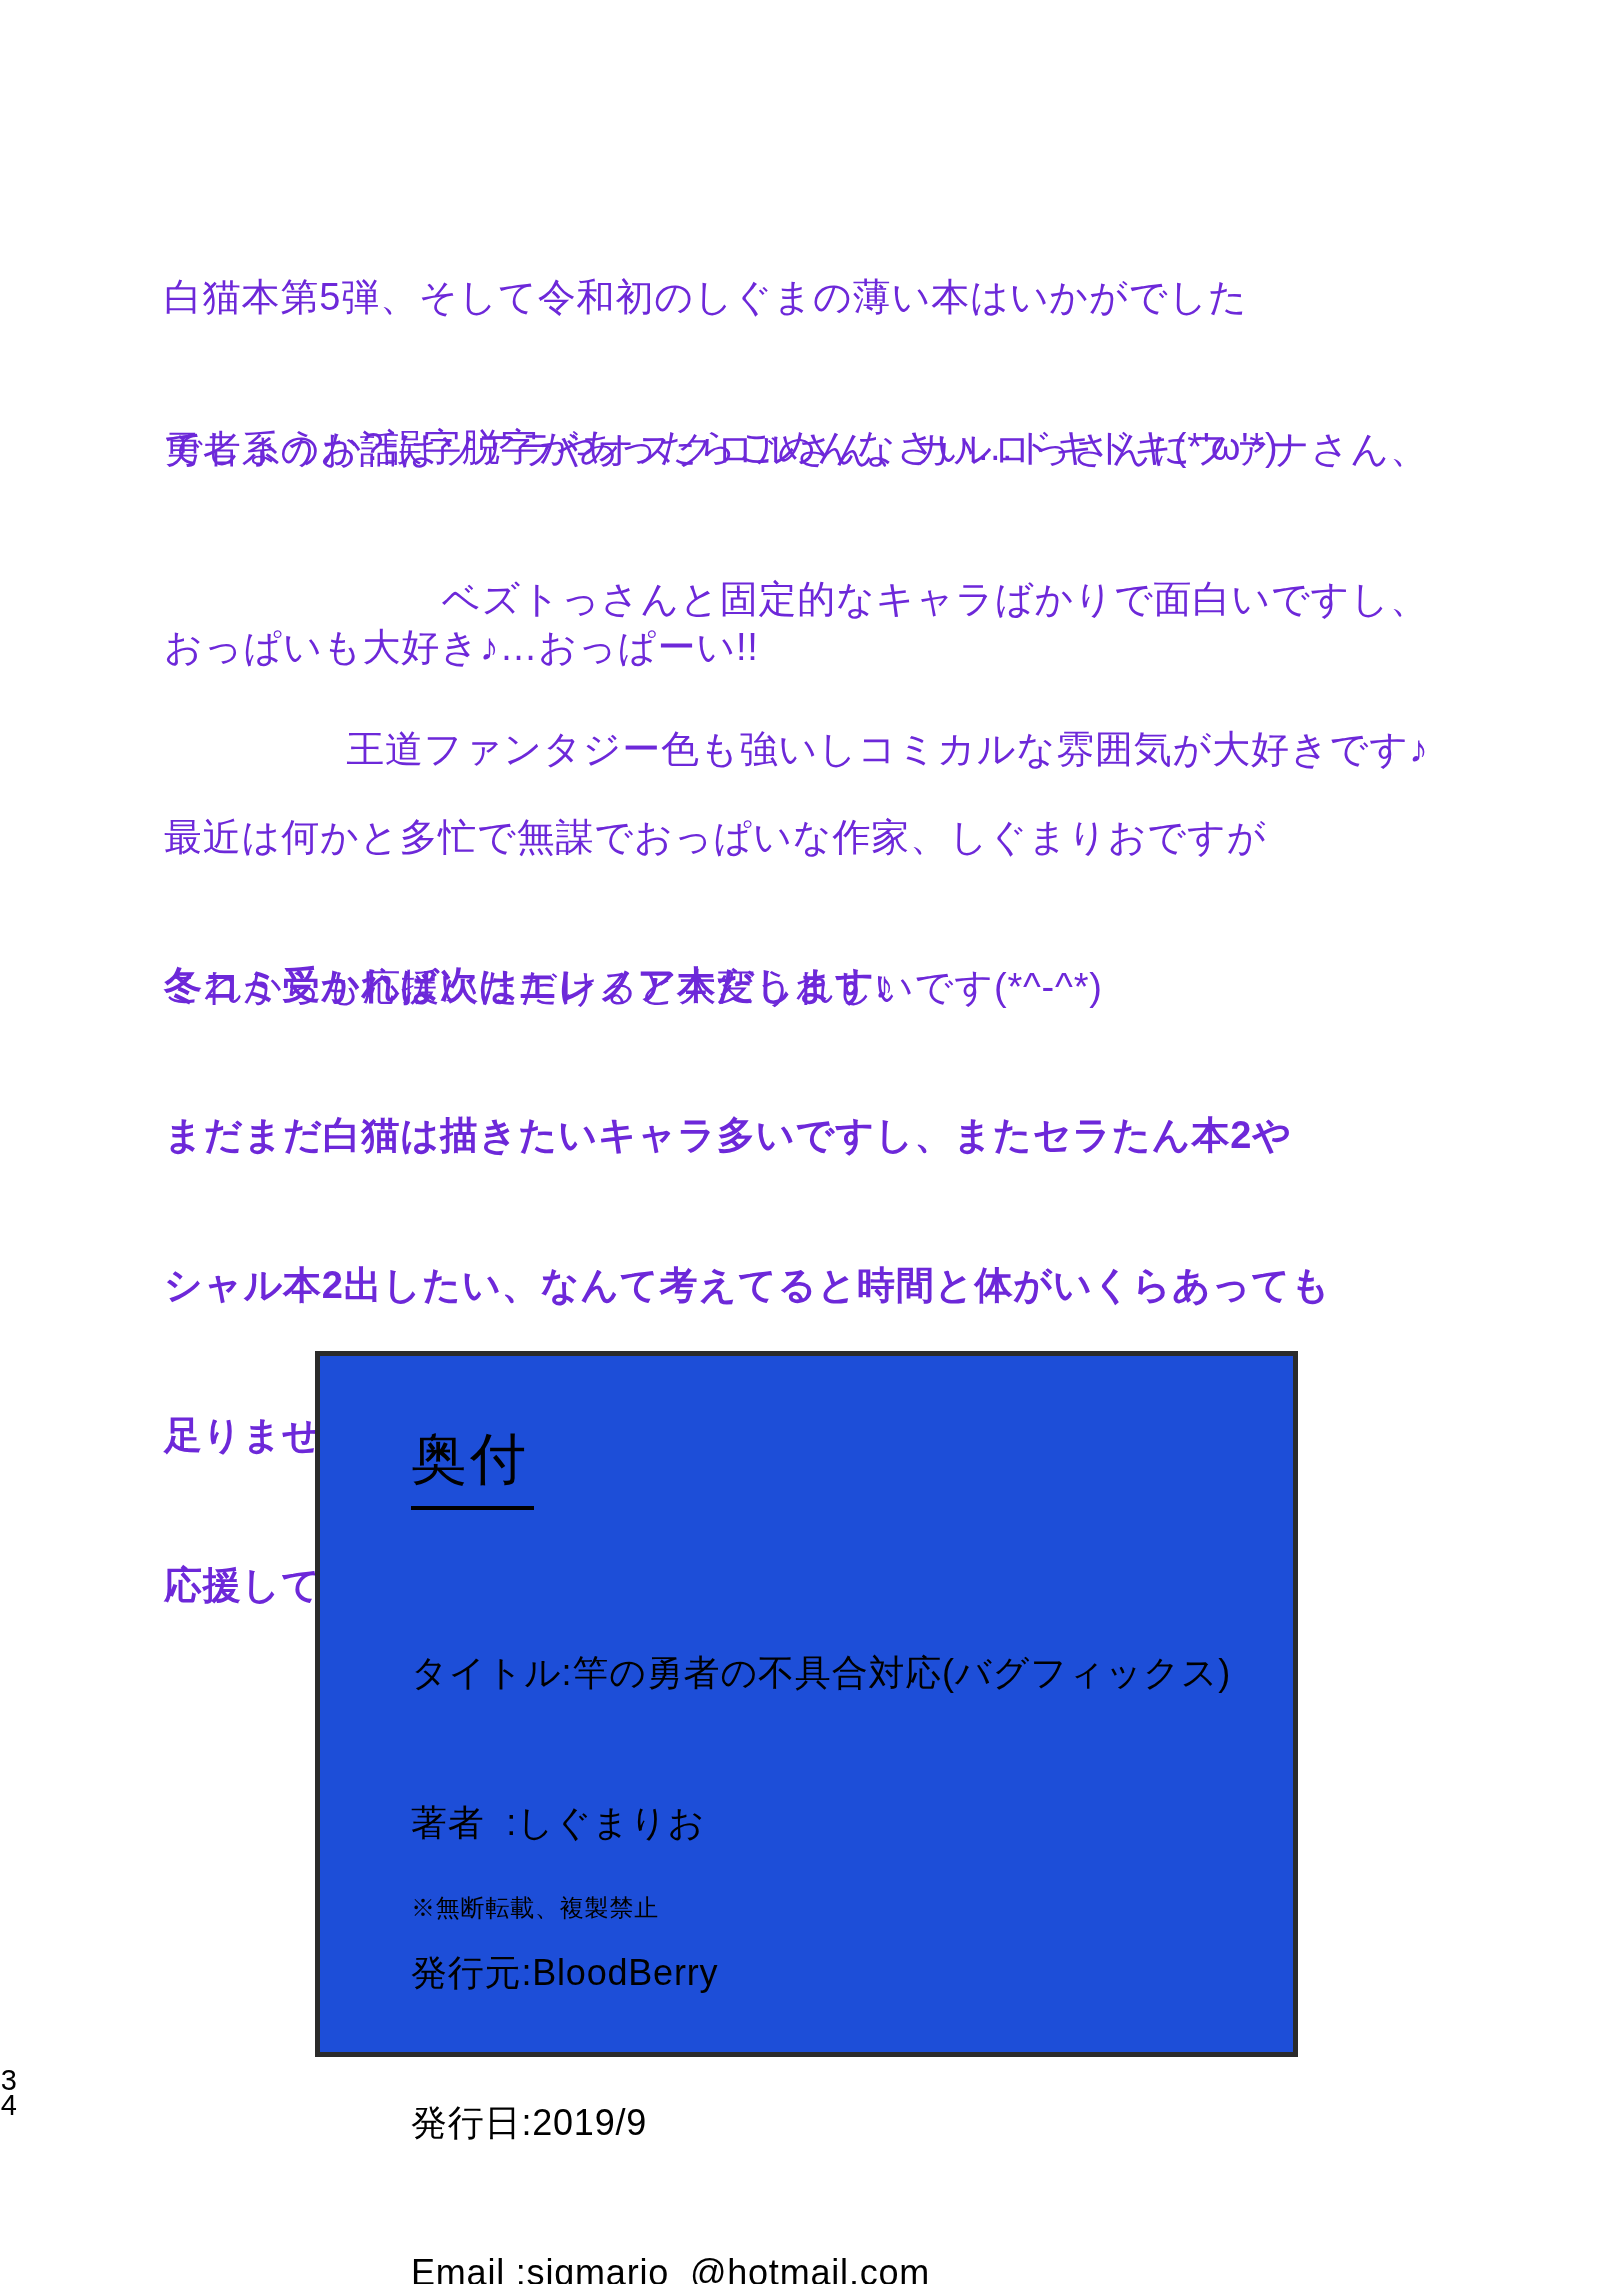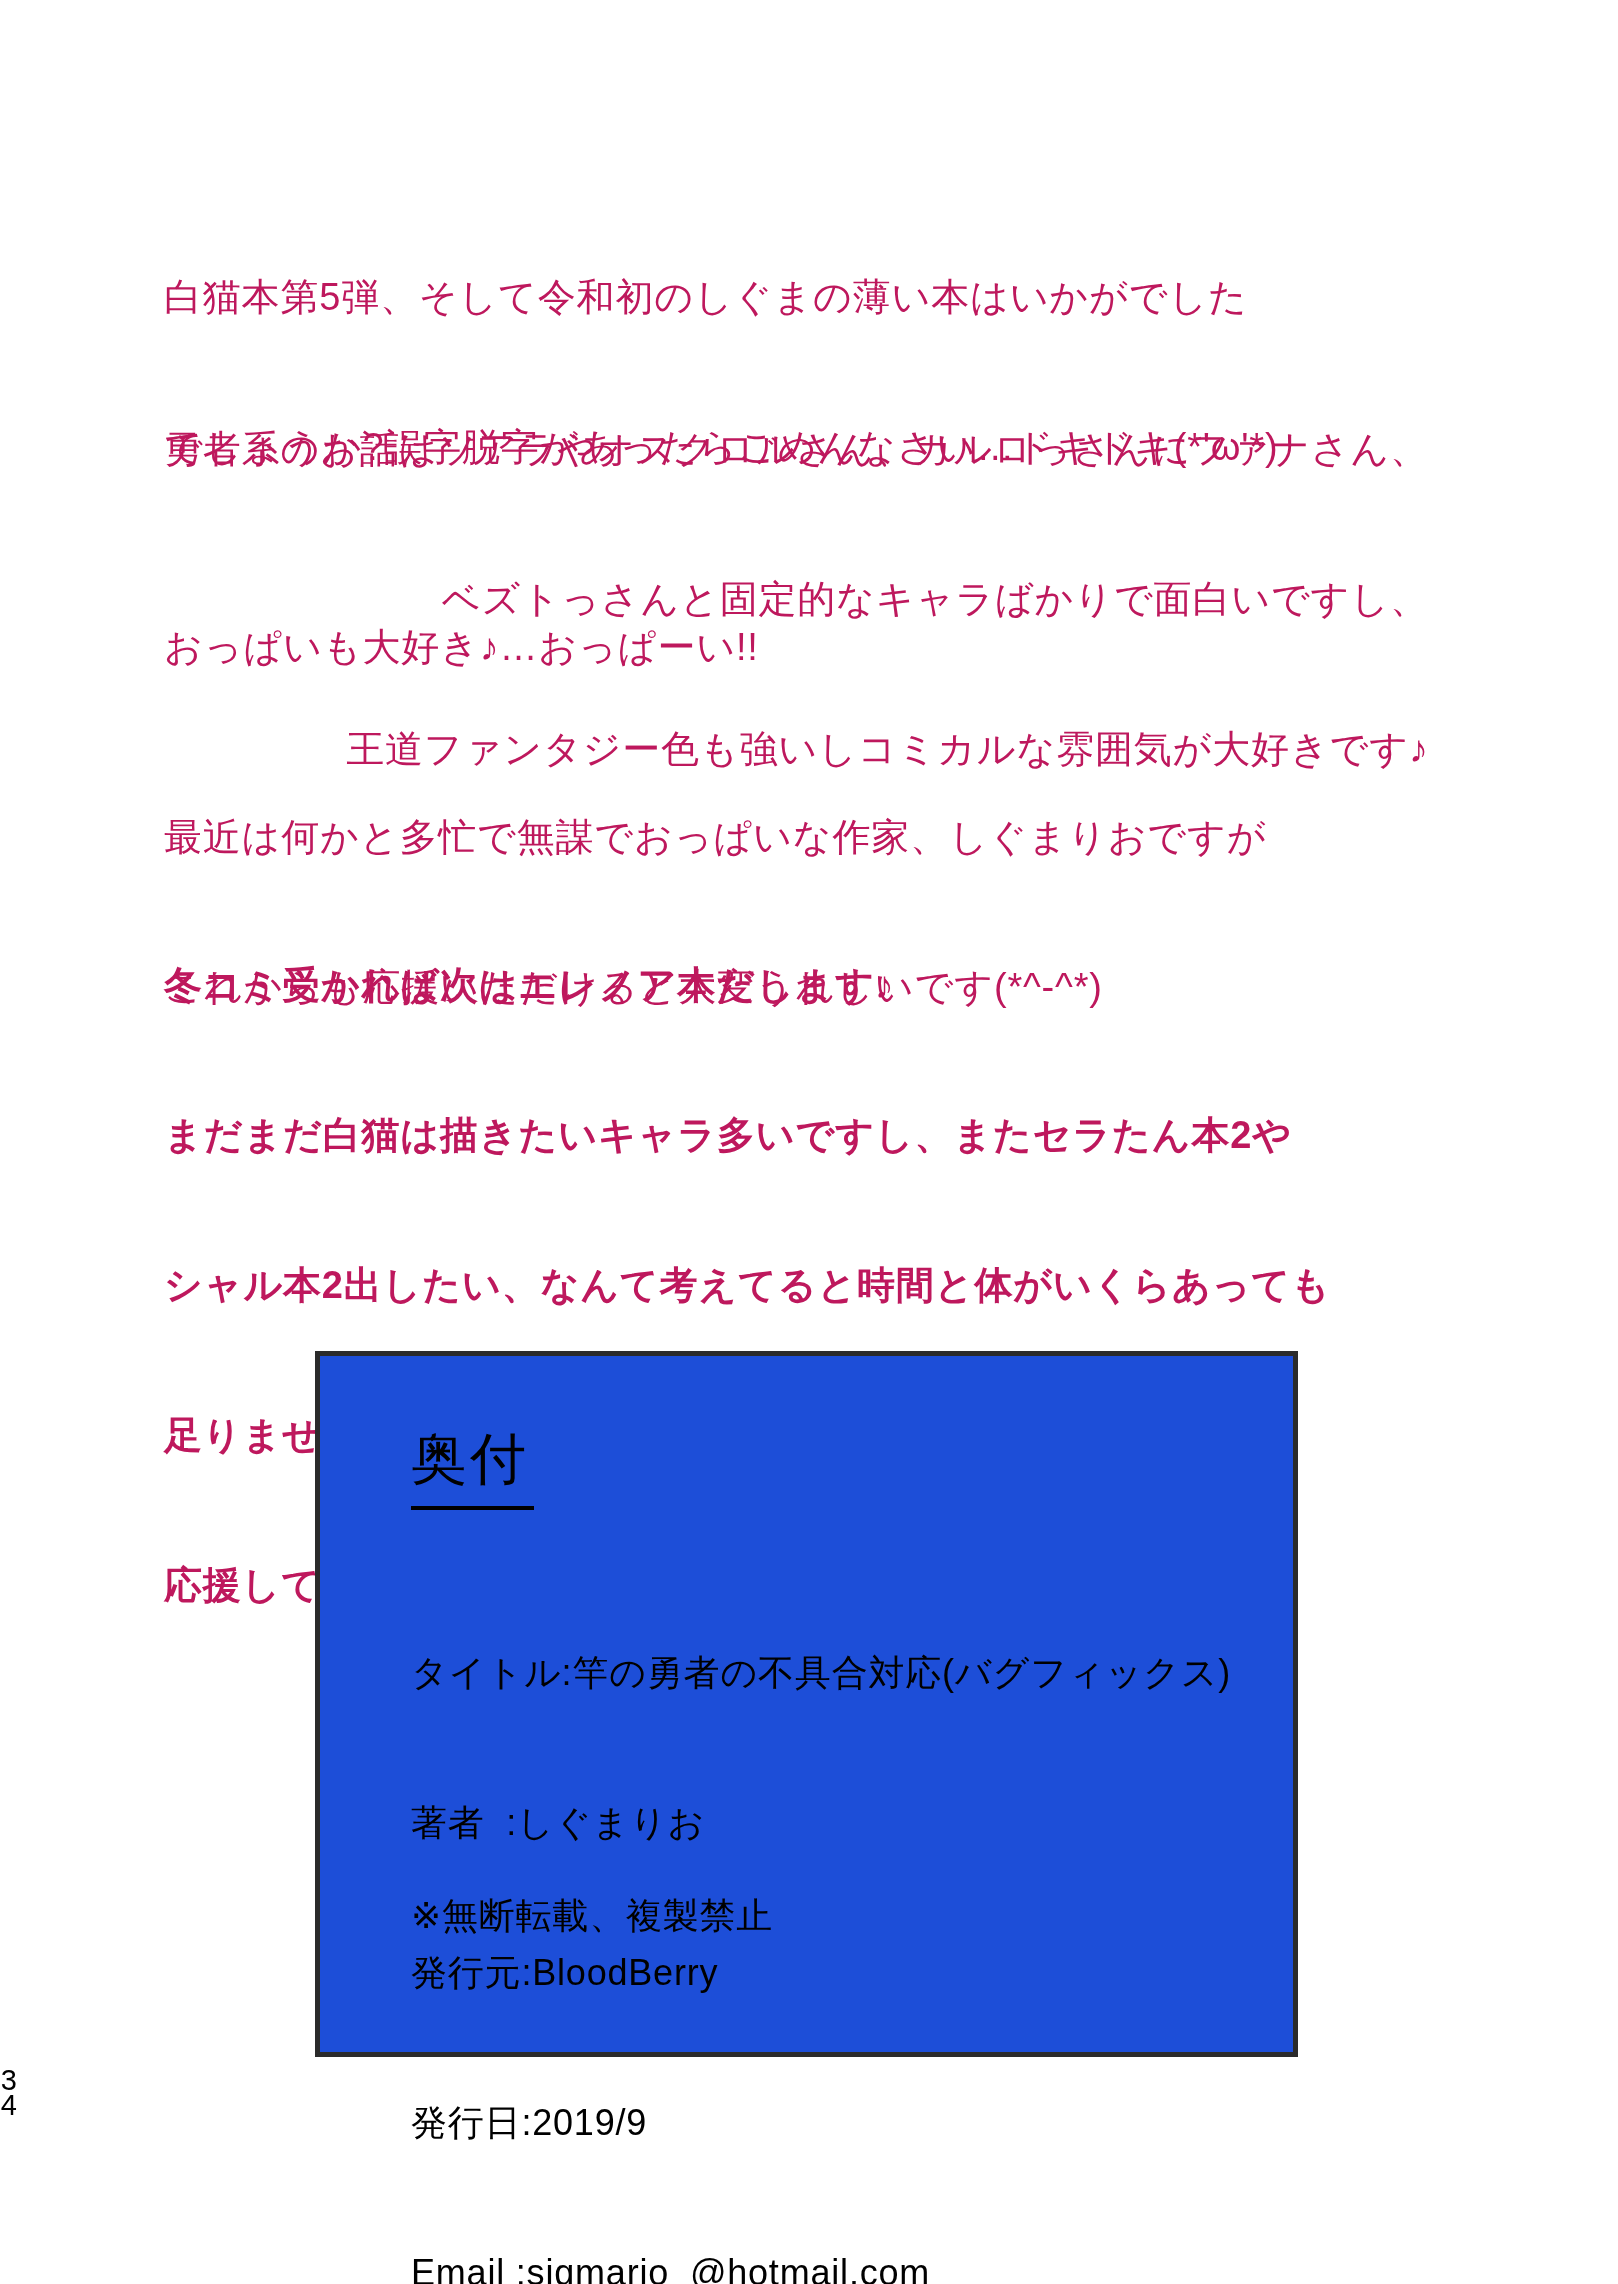--- a/index.html
+++ b/index.html
@@ -14,21 +14,21 @@
   }
   .afterword { position: absolute; left: 0; top: 0; width: 1618px; }
   .para {
     position: absolute;
     left: 164px;
     margin: 0;
     font-size: 38px;
     line-height: 50px;
     letter-spacing: 0.8px;
     white-space: pre;
-    color: #be185d;
+    color: #6d28d9;
   }
   .para-1 { top: 172px; }
   .para-2 { top: 324px; text-align: right; }
   .para-3 { top: 522px; }
   .para-4 { top: 712px; }
   .para-5 { top: 860px; font-weight: bold; }
   .line { display: block; }
 
   .colophon-box {
     position: absolute;
@@ -60,23 +60,24 @@
     top: 192px;
     font-size: 36px;
     line-height: 50px;
     letter-spacing: 0.8px;
     white-space: pre;
   }
   .colophon-notice {
     position: absolute;
     left: 91px;
     top: 536px;
-    font-size: 36px;
+    font-size: 24px;
     letter-spacing: 0.8px;
     white-space: pre;
+    font-family: Liberation Mono, monospace;
   }
   .page-number {
     position: absolute;
     left: 0.8px;
     top: 2068px;
     font-size: 29px;
     line-height: 25px;
     color: #000000;
   }
   .page-number div { display: block; }

